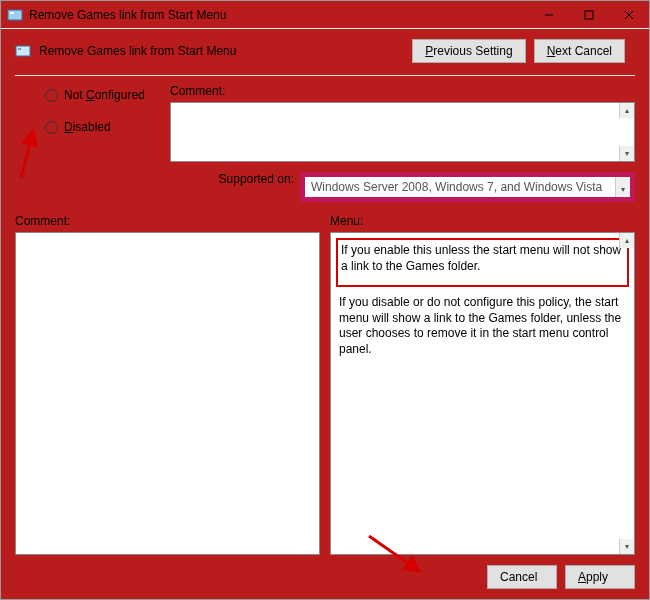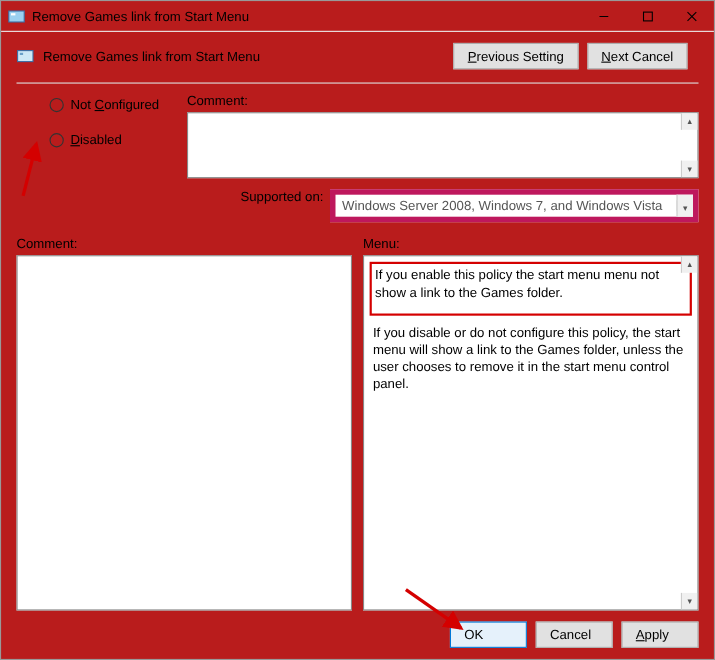--- a/index.html
+++ b/index.html
@@ -120,31 +120,30 @@
 
   <div class="columns">
     <div class="col">
       <div class="lbl">Comment:</div>
       <div class="box"></div>
     </div>
     <div class="col">
       <div class="lbl">Menu:</div>
       <div class="box">
         <div class="highlight">
-          <p class="help-p">If you enable this policy the start menu menu not show a link to the Games folder.</p>
+          <p class="help-p">If you enable this unless the start menu will not show a link to the Games folder.</p>
         </div>
         <p class="help-p">If you disable or do not configure this policy, the start menu will show a link to the Games folder, unless the user chooses to remove it in the start menu control panel.</p>
         <div class="scroll-up">▴</div>
         <div class="scroll-dn">▾</div>
       </div>
     </div>
   </div>
 
   <div class="footer">
-    <div class="btn" style="border-color:#0078d7;background:#e5f1fb;">OK</div>
     <div class="btn">Cancel</div>
     <div class="btn"><u>A</u>pply</div>
   </div>
 
   <svg class="arrow-red arrow1" width="30" height="60">
     <defs>
         <marker id="ah1" markerWidth="6" markerHeight="6" refX="5" refY="3" orient="auto">
           <path d="M0,0 L6,3 L0,6 Z" fill="#d40000"></path>
         </marker>
       </defs>

